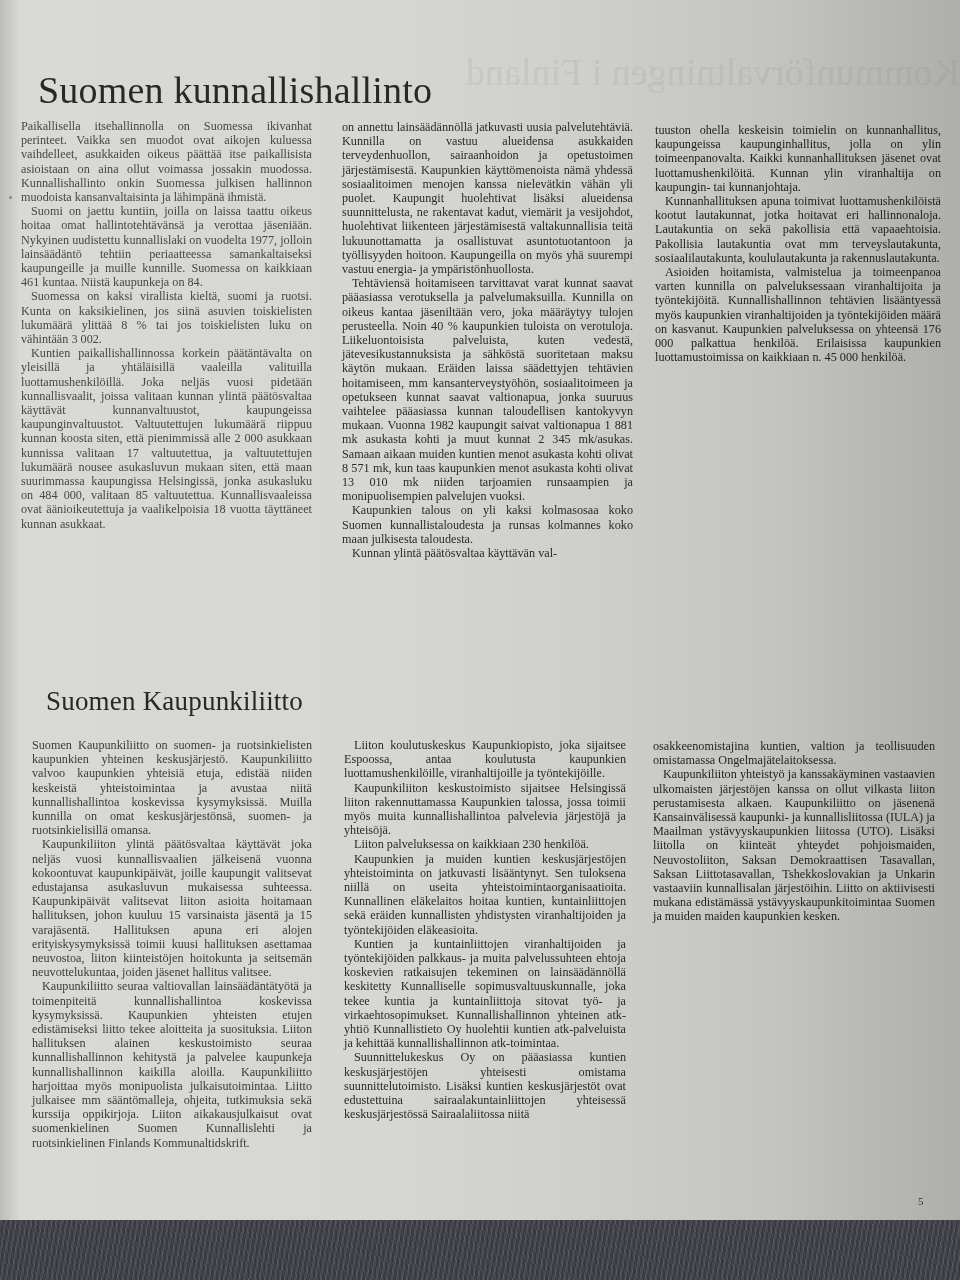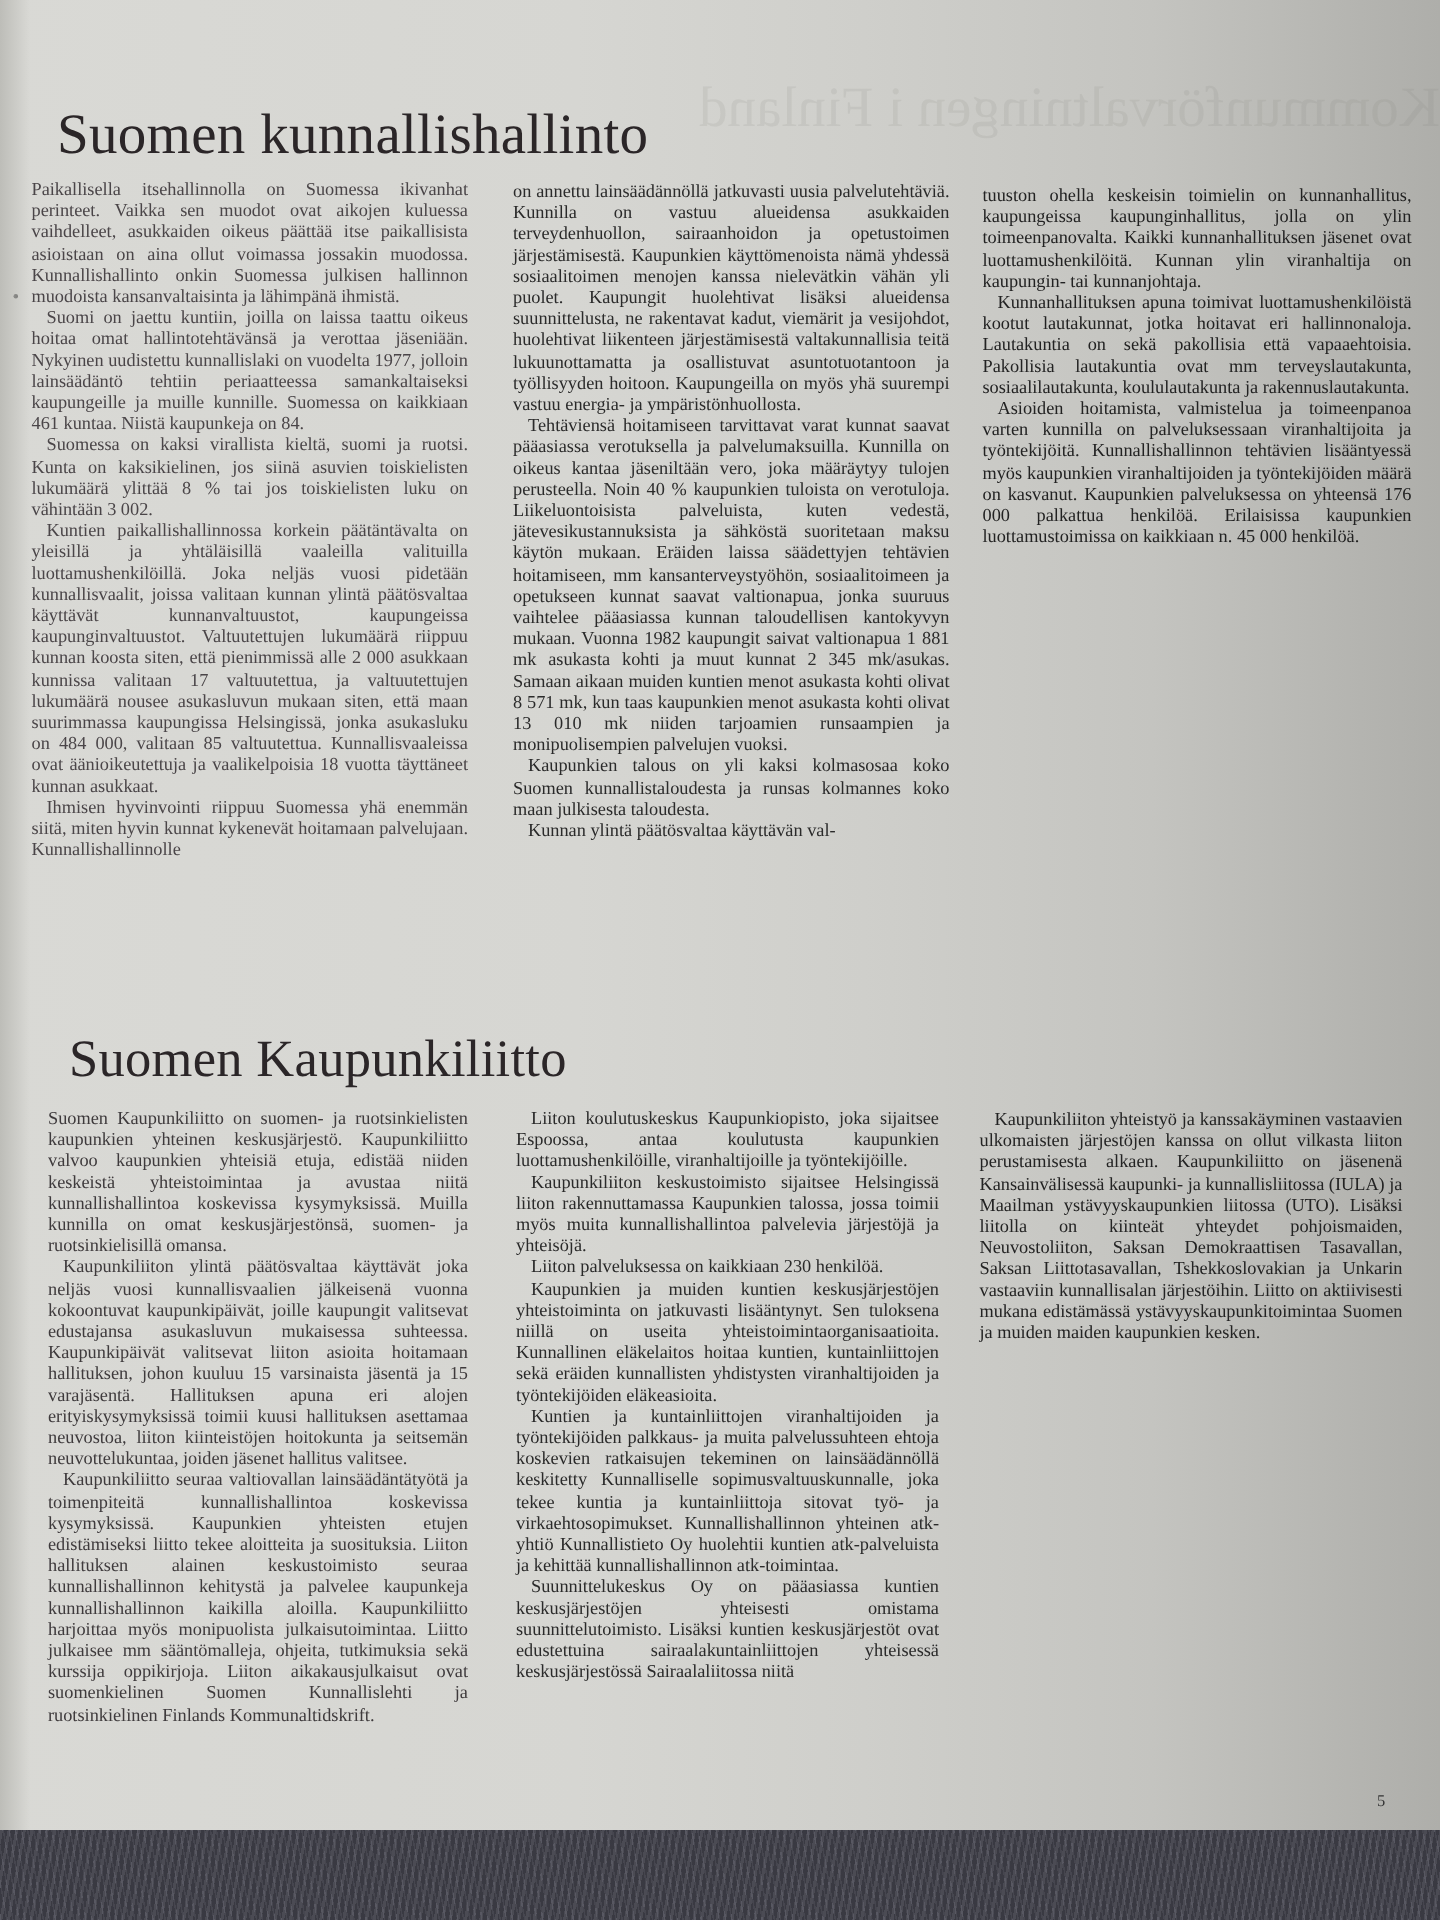--- a/index.html
+++ b/index.html
@@ -26,21 +26,21 @@
   }
   .ghost {
     position: absolute; left: 470px; top: 50px; font-size: 38px; color: rgba(120,120,118,0.12);
     white-space: nowrap; transform: scaleX(-1); transform-origin: 245px 0;
   }
   h1 {
     position: absolute; margin: 16px; font-weight: normal; color: #2b2628;
     font-size: 38px; letter-spacing: 0.2px;
   }
   .h1a { left: 22px; top: 52px; }
-  .h1b { left: 30px; top: 670px; font-size: 35px; }
+  .h1b { left: 30px; top: 670px; font-size: 27px; }
   .col {
     position: absolute; font-size: 12.2px; line-height: 14.2px; color: #2a2a2a;
     text-align: justify; hyphens: manual;
   }
   .col p { margin: 0; text-indent: 10px; }
   .col p.first { text-indent: 0; }
   .c1 { left: 21px; top: 119px; width: 291px; color: #4a4548; }
   .c2 { left: 342px; top: 120px; width: 291px; }
   .c3 { left: 655px; top: 123px; width: 286px; color: #222; }
   .c4 { left: 32px; top: 738px; width: 280px; color: #3e3a3c; }
@@ -56,21 +56,20 @@
   <div class="ghost">Kommunförvaltningen i Finland</div>
   <div class="dot"></div>
 
   <h1 class="h1a">Suomen kunnallishallinto</h1>
 
   <div class="col c1">
     <p class="first">Paikallisella itsehallinnolla on Suomessa ikivanhat perinteet. Vaikka sen muodot ovat aikojen kuluessa vaihdelleet, asukkaiden oikeus päättää itse paikallisista asioistaan on aina ollut voimassa jossakin muodossa. Kunnallishallinto onkin Suomessa julkisen hallinnon muodoista kansanvaltaisinta ja lähimpänä ihmistä.</p>
     <p>Suomi on jaettu kuntiin, joilla on laissa taattu oikeus hoitaa omat hallintotehtävänsä ja verottaa jäseniään. Nykyinen uudistettu kunnallislaki on vuodelta 1977, jolloin lainsäädäntö tehtiin periaatteessa samankaltaiseksi kaupungeille ja muille kunnille. Suomessa on kaikkiaan 461 kuntaa. Niistä kaupunkeja on 84.</p>
     <p>Suomessa on kaksi virallista kieltä, suomi ja ruotsi. Kunta on kaksikielinen, jos siinä asuvien toiskielisten lukumäärä ylittää 8 % tai jos toiskielisten luku on vähintään 3 002.</p>
     <p>Kuntien paikallishallinnossa korkein päätäntävalta on yleisillä ja yhtäläisillä vaaleilla valituilla luottamushenkilöillä. Joka neljäs vuosi pidetään kunnallisvaalit, joissa valitaan kunnan ylintä päätösvaltaa käyttävät kunnanvaltuustot, kaupungeissa kaupunginvaltuustot. Valtuutettujen lukumäärä riippuu kunnan koosta siten, että pienimmissä alle 2 000 asukkaan kunnissa valitaan 17 valtuutettua, ja valtuutettujen lukumäärä nousee asukasluvun mukaan siten, että maan suurimmassa kaupungissa Helsingissä, jonka asukasluku on 484 000, valitaan 85 valtuutettua. Kunnallisvaaleissa ovat äänioikeutettuja ja vaalikelpoisia 18 vuotta täyttäneet kunnan asukkaat.</p>
-    <p>Ihmisen hyvinvointi riippuu Suomessa yhä enemmän siitä, miten hyvin kunnat kykenevät hoitamaan palvelujaan. Kunnallishallinnolle</p>
   </div>
 
   <div class="col c2">
     <p class="first">on annettu lainsäädännöllä jatkuvasti uusia palvelutehtäviä. Kunnilla on vastuu alueidensa asukkaiden terveydenhuollon, sairaanhoidon ja opetustoimen järjestämisestä. Kaupunkien käyttömenoista nämä yhdessä sosiaalitoimen menojen kanssa nielevätkin vähän yli puolet. Kaupungit huolehtivat lisäksi alueidensa suunnittelusta, ne rakentavat kadut, viemärit ja vesijohdot, huolehtivat liikenteen järjestämisestä valtakunnallisia teitä lukuunottamatta ja osallistuvat asuntotuotantoon ja työllisyyden hoitoon. Kaupungeilla on myös yhä suurempi vastuu energia- ja ympäristönhuollosta.</p>
     <p>Tehtäviensä hoitamiseen tarvittavat varat kunnat saavat pääasiassa verotuksella ja palvelumaksuilla. Kunnilla on oikeus kantaa jäseniltään vero, joka määräytyy tulojen perusteella. Noin 40 % kaupunkien tuloista on verotuloja. Liikeluontoisista palveluista, kuten vedestä, jätevesikustannuksista ja sähköstä suoritetaan maksu käytön mukaan. Eräiden laissa säädettyjen tehtävien hoitamiseen, mm kansanterveystyöhön, sosiaalitoimeen ja opetukseen kunnat saavat valtionapua, jonka suuruus vaihtelee pääasiassa kunnan taloudellisen kantokyvyn mukaan. Vuonna 1982 kaupungit saivat valtionapua 1 881 mk asukasta kohti ja muut kunnat 2 345 mk/asukas. Samaan aikaan muiden kuntien menot asukasta kohti olivat 8 571 mk, kun taas kaupunkien menot asukasta kohti olivat 13 010 mk niiden tarjoamien runsaampien ja monipuolisempien palvelujen vuoksi.</p>
     <p>Kaupunkien talous on yli kaksi kolmasosaa koko Suomen kunnallistaloudesta ja runsas kolmannes koko maan julkisesta taloudesta.</p>
     <p>Kunnan ylintä päätösvaltaa käyttävän val-</p>
   </div>
 
   <div class="col c3">
@@ -90,18 +89,19 @@
   <div class="col c5">
     <p>Liiton koulutuskeskus Kaupunkiopisto, joka sijaitsee Espoossa, antaa koulutusta kaupunkien luottamushenkilöille, viranhaltijoille ja työntekijöille.</p>
     <p>Kaupunkiliiton keskustoimisto sijaitsee Helsingissä liiton rakennuttamassa Kaupunkien talossa, jossa toimii myös muita kunnallishallintoa palvelevia järjestöjä ja yhteisöjä.</p>
     <p>Liiton palveluksessa on kaikkiaan 230 henkilöä.</p>
     <p>Kaupunkien ja muiden kuntien keskusjärjestöjen yhteistoiminta on jatkuvasti lisääntynyt. Sen tuloksena niillä on useita yhteistoimintaorganisaatioita. Kunnallinen eläkelaitos hoitaa kuntien, kuntainliittojen sekä eräiden kunnallisten yhdistysten viranhaltijoiden ja työntekijöiden eläkeasioita.</p>
     <p>Kuntien ja kuntainliittojen viranhaltijoiden ja työntekijöiden palkkaus- ja muita palvelussuhteen ehtoja koskevien ratkaisujen tekeminen on lainsäädännöllä keskitetty Kunnalliselle sopimusvaltuuskunnalle, joka tekee kuntia ja kuntainliittoja sitovat työ- ja virkaehtosopimukset. Kunnallishallinnon yhteinen atk-yhtiö Kunnallistieto Oy huolehtii kuntien atk-palveluista ja kehittää kunnallishallinnon atk-toimintaa.</p>
     <p>Suunnittelukeskus Oy on pääasiassa kuntien keskusjärjestöjen yhteisesti omistama suunnittelutoimisto. Lisäksi kuntien keskusjärjestöt ovat edustettuina sairaalakuntainliittojen yhteisessä keskusjärjestössä Sairaalaliitossa niitä</p>
   </div>
 
   <div class="col c6">
+    <p class="first">osakkeenomistajina kuntien, valtion ja teollisuuden omistamassa Ongelmajätelaitoksessa.</p>
     <p>Kaupunkiliiton yhteistyö ja kanssakäyminen vastaavien ulkomaisten järjestöjen kanssa on ollut vilkasta liiton perustamisesta alkaen. Kaupunkiliitto on jäsenenä Kansainvälisessä kaupunki- ja kunnallisliitossa (IULA) ja Maailman ystävyyskaupunkien liitossa (UTO). Lisäksi liitolla on kiinteät yhteydet pohjoismaiden, Neuvostoliiton, Saksan Demokraattisen Tasavallan, Saksan Liittotasavallan, Tshekkoslovakian ja Unkarin vastaaviin kunnallisalan järjestöihin. Liitto on aktiivisesti mukana edistämässä ystävyyskaupunkitoimintaa Suomen ja muiden maiden kaupunkien kesken.</p>
   </div>
 
   <div class="pagenum">5</div>
 </div>
 <div class="felt"></div>
 
 </body></html>

